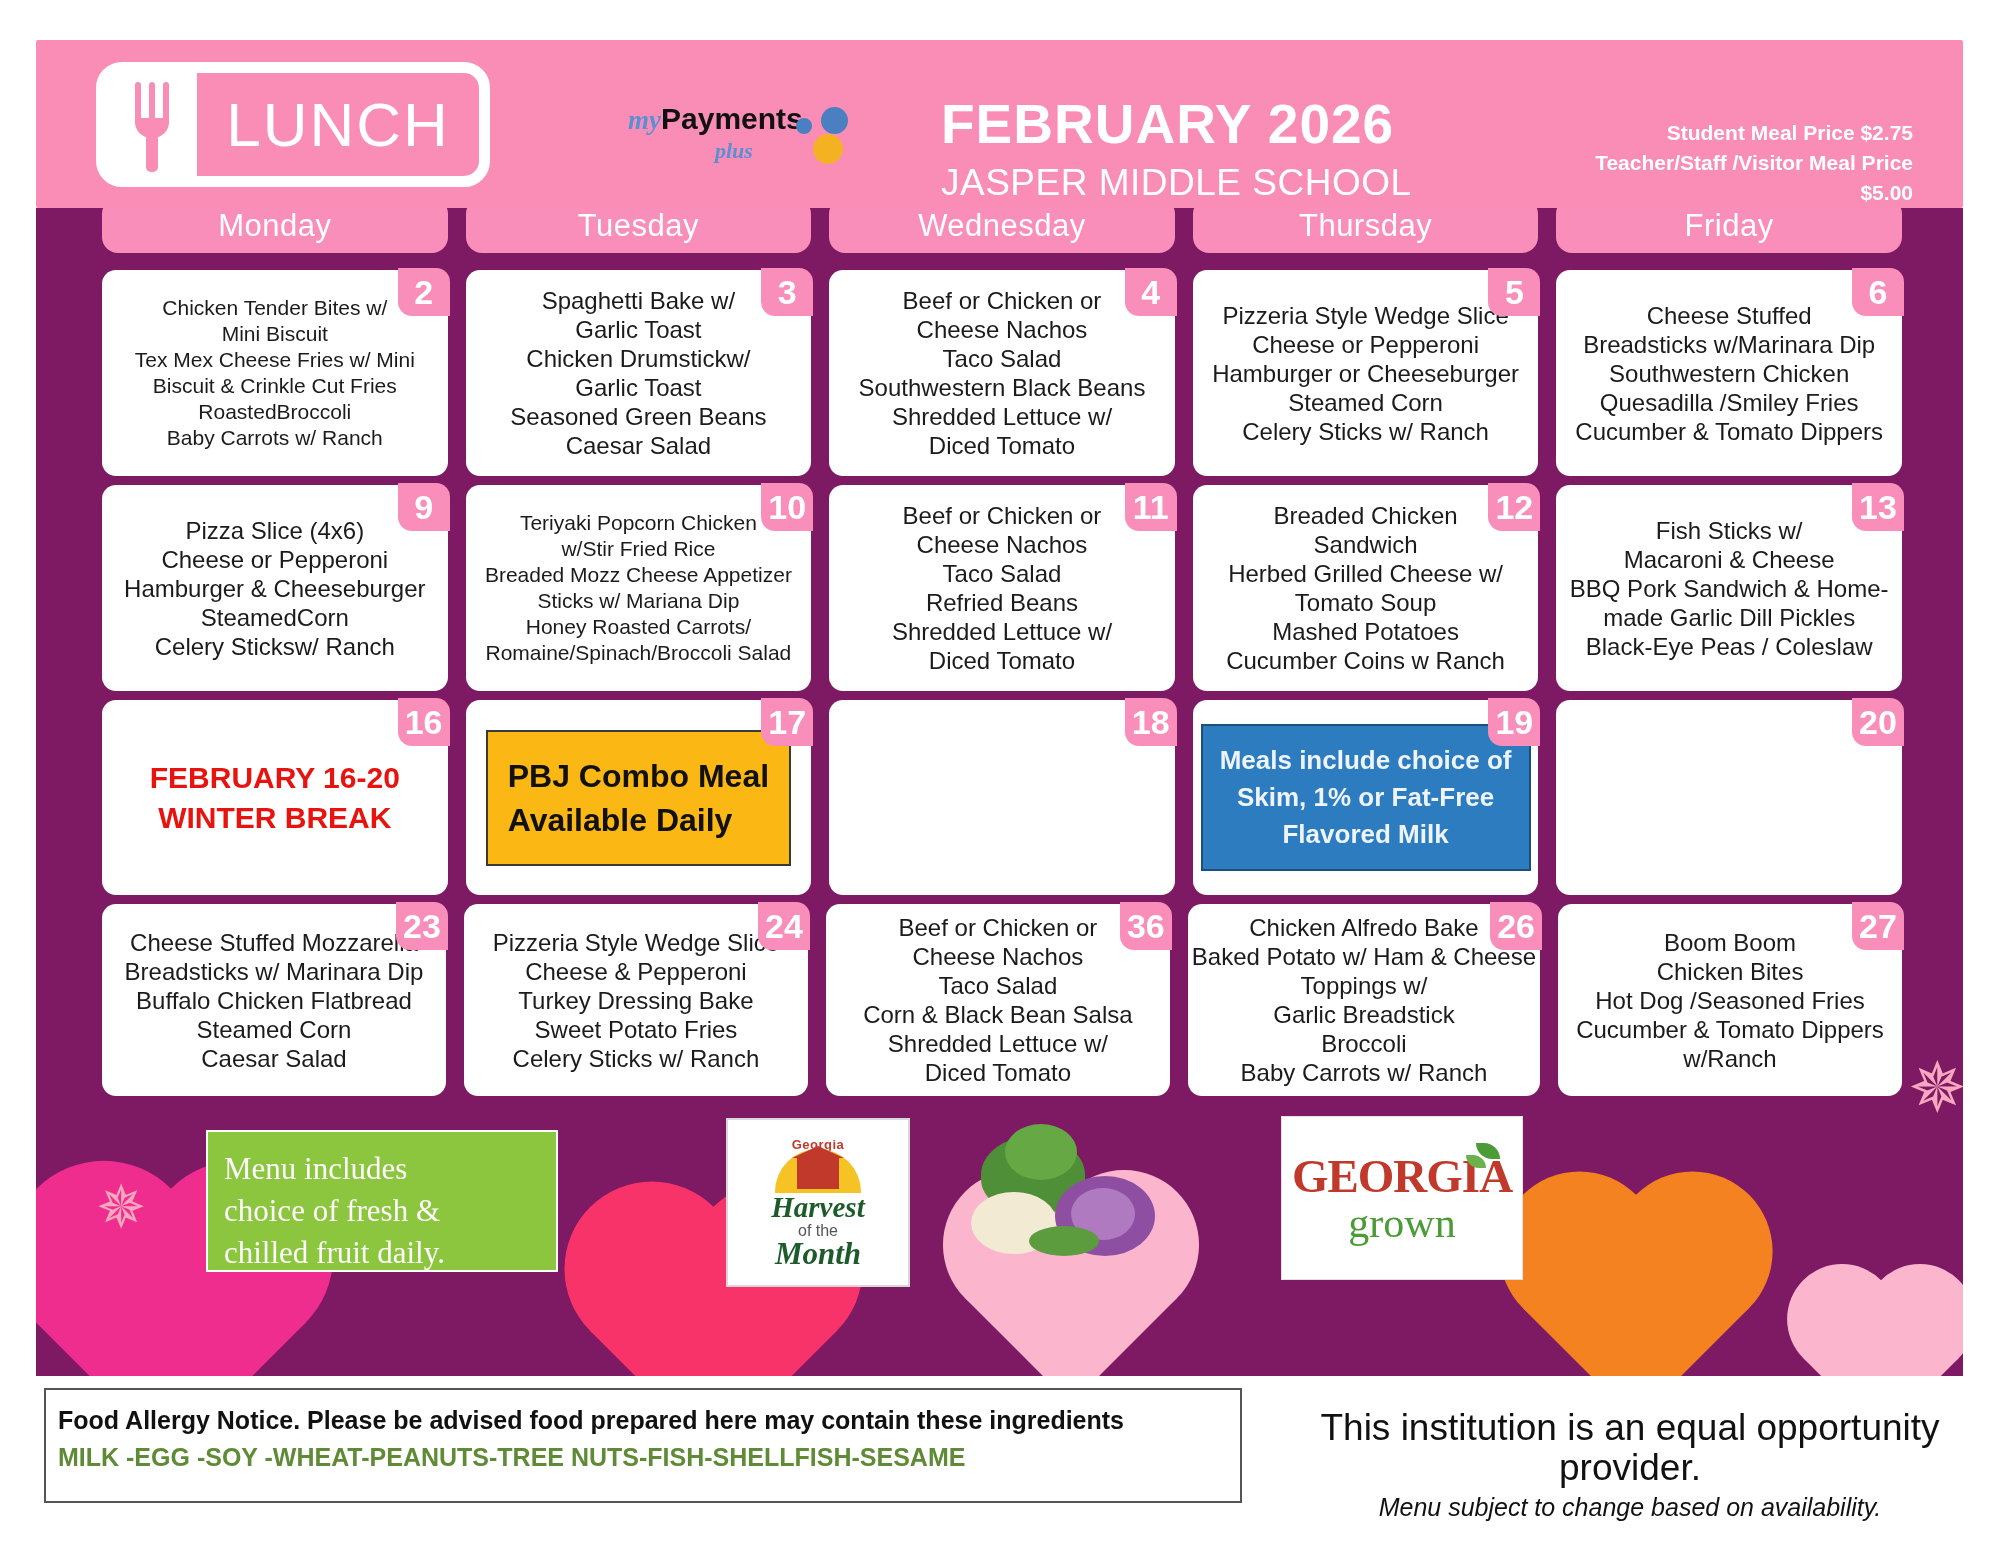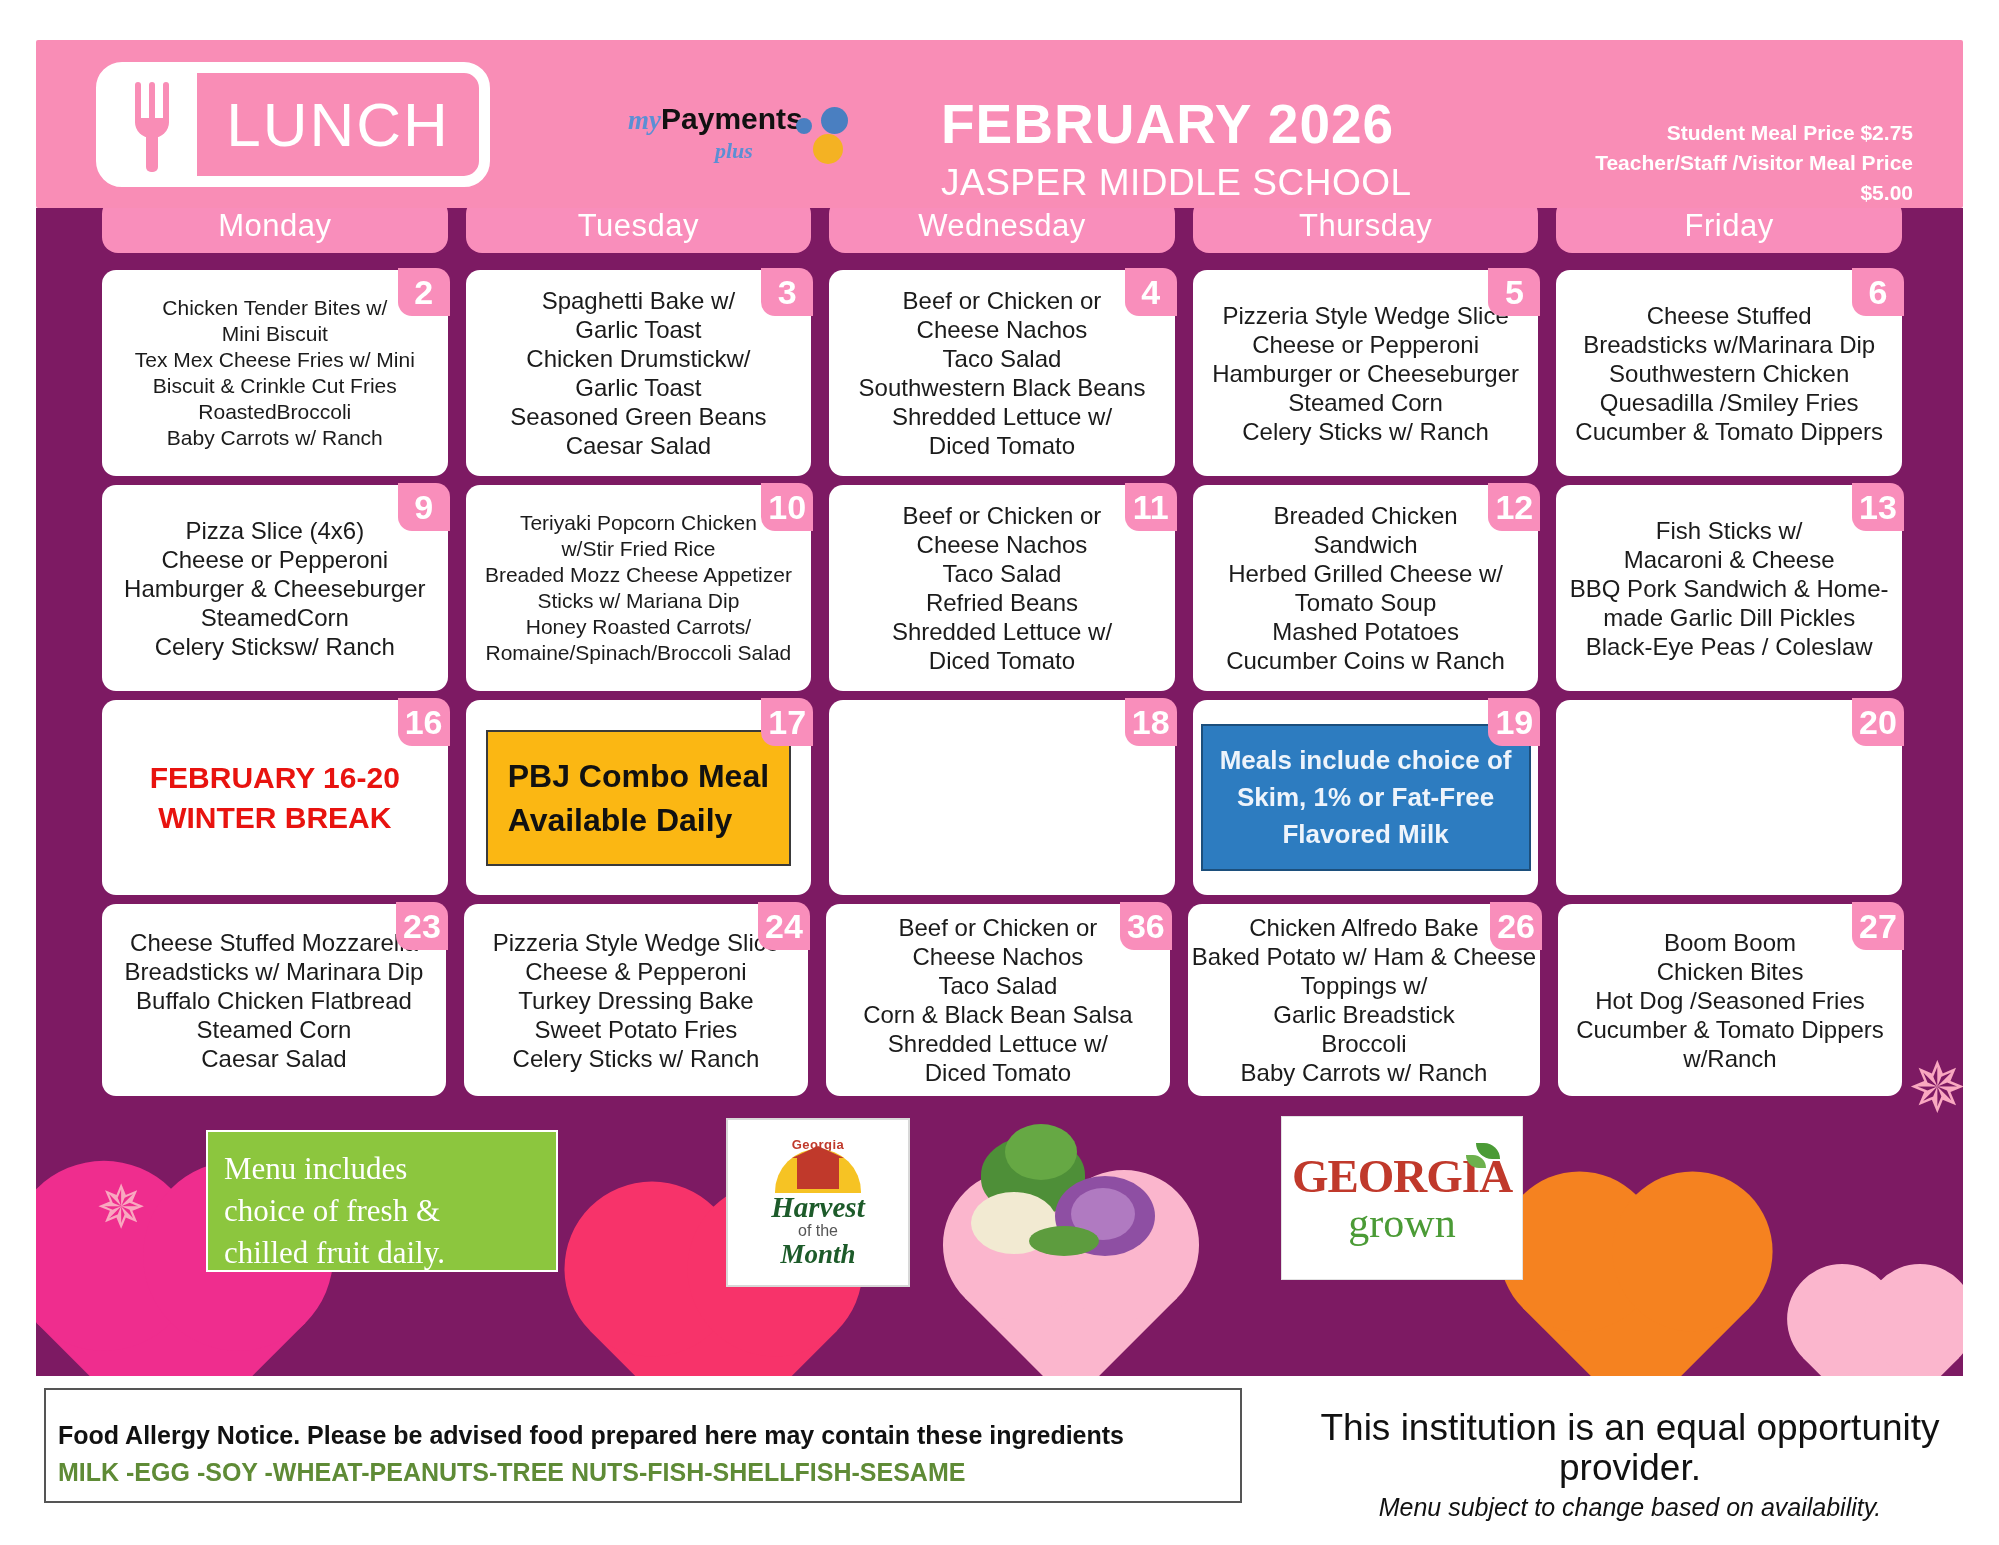--- a/index.html
+++ b/index.html
@@ -145,21 +145,21 @@
     position:absolute; left:690px; top:10px; width:180px; height:165px;
     background:#ffffff; border:2px solid #d8d8d8;
     display:flex; flex-direction:column; align-items:center; justify-content:center;
   }
   .harvest .ga { font-size:13px; color:#c0392b; font-weight:bold; letter-spacing:0.5px; }
   .harvest .sun { width:86px; height:44px; background:#f6c324; border-radius:44px 44px 0 0; margin-top:-3px; position:relative; }
   .harvest .barn { position:absolute; left:22px; top:8px; width:42px; height:32px; background:#c0392b; }
   .harvest .barn:before { content:""; position:absolute; left:-5px; top:-11px; border-left:26px solid transparent; border-right:26px solid transparent; border-bottom:12px solid #c0392b; }
   .harvest .h1t { font-size:29px; color:#1d5b2a; font-weight:bold; font-style:italic; font-family:"Liberation Serif", serif; line-height:29px; }
   .harvest .h2t { font-size:16px; color:#555; }
-  .harvest .h3t { font-size:27px; color:#1d5b2a; font-weight:bold; font-style:italic; font-family:"Liberation Serif", serif; line-height:28px; }
+  .harvest .h3t { font-size:31px; color:#1d5b2a; font-weight:bold; font-style:italic; font-family:"Liberation Serif", serif; line-height:28px; }
 
   .veggies { position:absolute; left:935px; top:22px; width:190px; height:130px; }
   .veg-c { position:absolute; border-radius:50%; }
   .v-broc { left:10px; top:6px; width:104px; height:78px; background:#4e8f38; border-radius:50% 50% 45% 45%; }
   .v-broc2 { left:34px; top:-6px; width:72px; height:56px; background:#66a844; border-radius:50%; }
   .v-cauli { left:0px; top:62px; width:86px; height:62px; background:#f2ead2; border-radius:50%; }
   .v-cab { left:84px; top:46px; width:100px; height:80px; background:#8e4fa3; border-radius:50%; }
   .v-cab2 { left:100px; top:58px; width:64px; height:52px; background:#b07ac1; border-radius:50%; }
   .v-leaf { left:58px; top:96px; width:70px; height:30px; background:#5d9c3e; border-radius:50% 50% 50% 50%; }
 
@@ -171,21 +171,21 @@
   .ga-grown .gg1 { color:#c0392b; font-size:47px; font-weight:bold; letter-spacing:-1px; line-height:50px; font-family:"Liberation Serif", serif; }
   .ga-grown .gg2 { color:#4b9b36; font-size:42px; line-height:44px; font-family:"Liberation Serif", serif; }
   .ga-grown .leaf { position:absolute; right:22px; top:26px; width:24px; height:16px; background:#4b9b36; border-radius:0 16px 0 16px; transform:rotate(-18px); }
   .ga-grown .leaf2 { position:absolute; right:36px; top:38px; width:20px; height:13px; background:#6db14d; border-radius:0 14px 0 14px; }
 
   
   .footer { position:absolute; left:0; top:1376px; width:1999px; height:169px; background:#ffffff; }
   .allergy-box {
     position:absolute; left:44px; top:12px; width:1198px; height:115px;
     border:2px solid #555555; background:#ffffff;
-    padding:28px 12px 0 12px; box-sizing:border-box;
+    padding:13px 12px 0 12px; box-sizing:border-box;
   }
   .allergy-title { color:#111111; font-size:25px; font-weight:bold; line-height:34px; }
   .allergy-list { color:#5f8b36; font-size:25px; font-weight:bold; line-height:40px; }
   .eop { position:absolute; left:1300px; top:32px; width:660px; text-align:center; }
   .eop .l1 { font-size:37px; color:#111111; line-height:40px; }
   .eop .l2 { font-size:25px; color:#111111; font-style:italic; line-height:38px; }
 </style>
 </head>
 <body>
 

